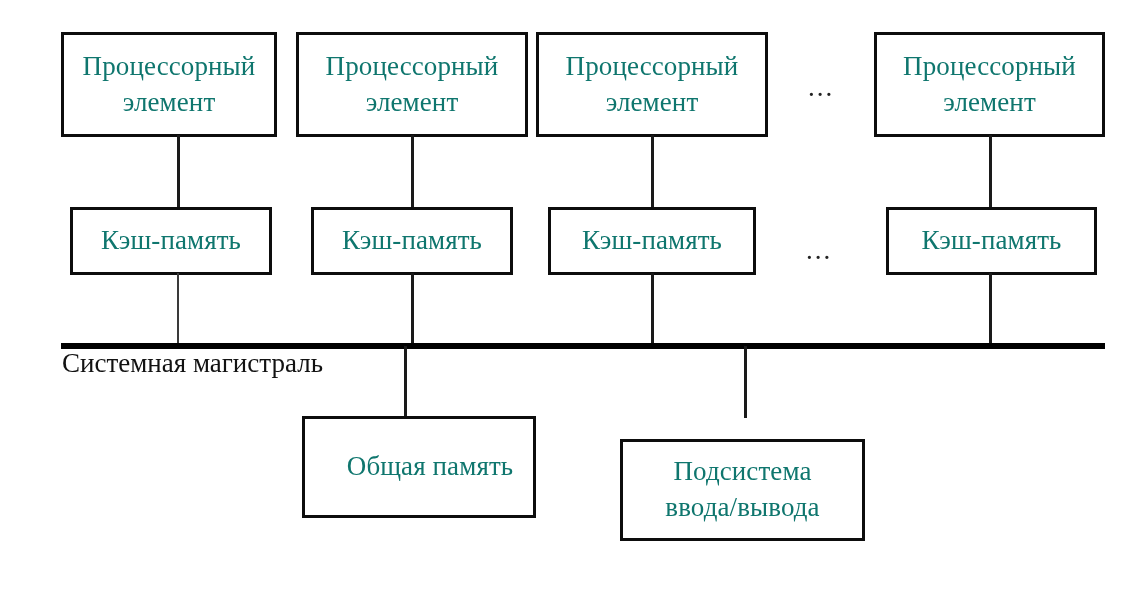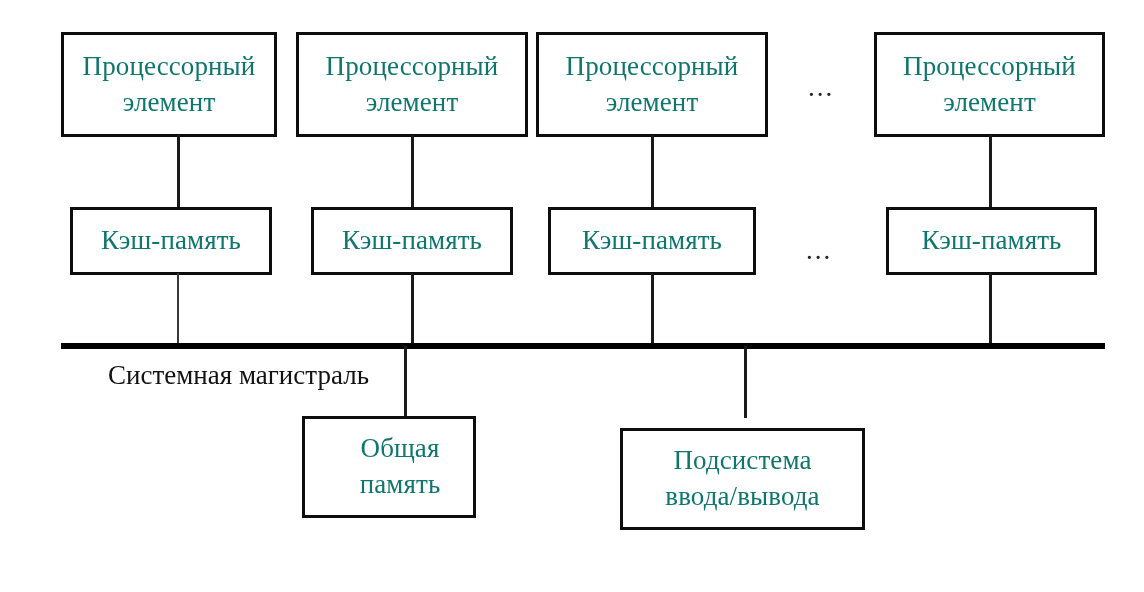--- a/index.html
+++ b/index.html
@@ -115,27 +115,27 @@
     <span class="box-label">Кэш-память</span>
   </div>
 
   <div class="vline thin" style="left:177px; top:273px; height:74px;"></div>
   <div class="vline" style="left:411px; top:273px; height:74px;"></div>
   <div class="vline" style="left:651px; top:273px; height:74px;"></div>
   <div class="vline" style="left:989px; top:273px; height:74px;"></div>
 
   <div class="bus" style="left:61px; top:343px; width:1044px;"></div>
 
-  <div class="bus-label" style="left:62px; top:360px;margin-left:46px;">Системная магистраль</div>
+  <div class="bus-label" style="left:62px; top:348px;">Системная магистраль</div>
 
   <div class="vline" style="left:404px; top:346px; height:72px;"></div>
   <div class="vline" style="left:744px; top:346px; height:72px;"></div>
 
-  <div class="box" style="left:302px; top:416px; width:174px; height:102px;padding-left:22px;">
+  <div class="box" style="left:302px; top:416px; width:234px; height:102px;padding-left:22px;">
     <span class="box-label">Общая память</span>
   </div>
 
-  <div class="box" style="left:620px; top:428px; width:245px; height:102px;">
+  <div class="box" style="left:620px; top:439px; width:245px; height:102px;">
     <span class="box-label">Подсистема
 ввода/вывода</span>
   </div>
 
 </div>
 
 </body></html>

